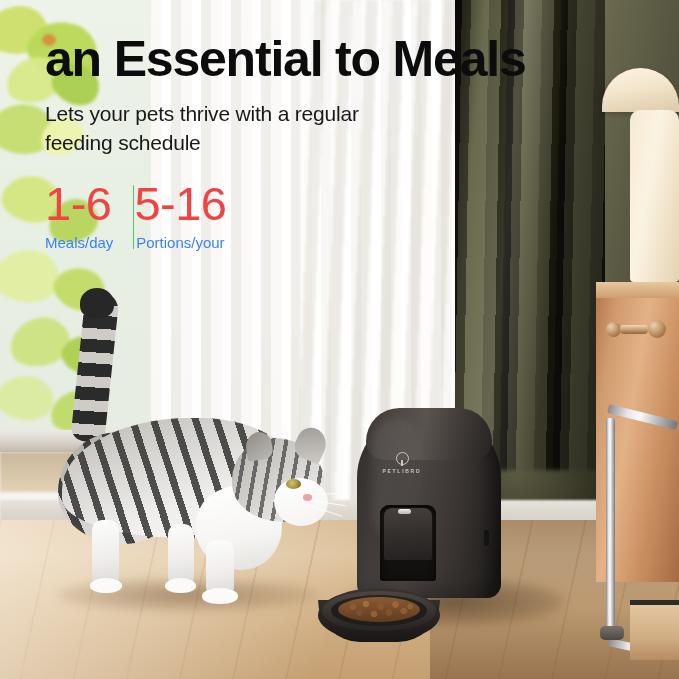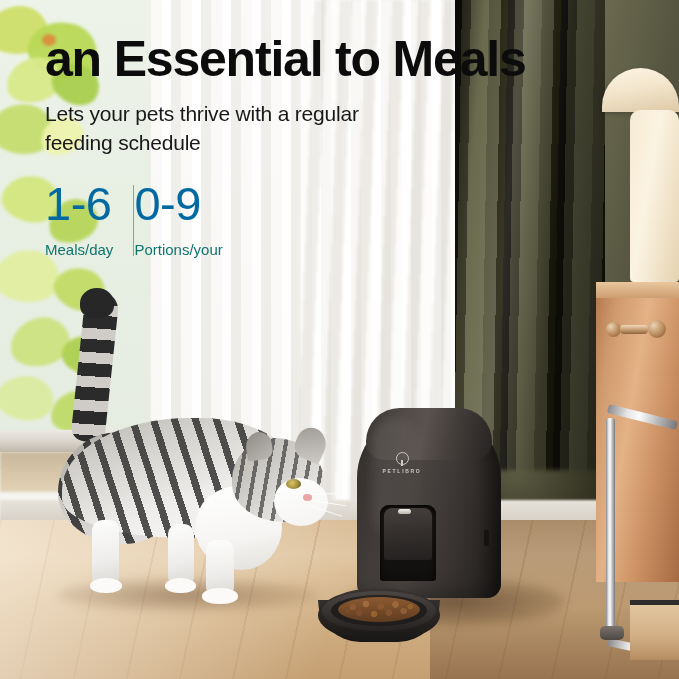--- a/index.html
+++ b/index.html
@@ -323,25 +323,25 @@
     font-size:50px; line-height:51px; font-weight:700; color:#0c0c0c;
     letter-spacing:-1.2px;
   }
   .subhead {
     margin-top:14px; font-size:21px; line-height:29px; color:#191919;
     letter-spacing:-.2px; max-width:390px;
   }
   .stats { display:flex; align-items:flex-start; margin-top:22px; }
   .stat { padding-right:20px; }
   .stat-num {
-    font-size:47px; line-height:50px; font-weight:400; color:#0369a1;
+    font-size:47px; line-height:50px; font-weight:400; color:#ef4444;
     letter-spacing:-.5px;
   }
   .stat-lbl {
-    font-size:15px; line-height:20px; color:#0f766e; margin-top:11px;
+    font-size:15px; line-height:20px; color:#3b82f6; margin-top:4px;text-align:center;
   }
   .divider {
     width:1px; align-self:stretch; background:#49b85e; opacity:.85;
     margin:6px 0 4px;
   }
 </style>
 </head>
 <body>
 
 <div id="scene">
@@ -445,19 +445,19 @@
       <div>Lets your pets thrive with a regular</div>
       <div>feeding schedule</div>
     </div>
     <div class="stats">
       <div class="stat">
         <div class="stat-num">1-6</div>
         <div class="stat-lbl">Meals/day</div>
       </div>
       <div class="divider"></div>
       <div class="stat">
-        <div class="stat-num">0-9</div>
+        <div class="stat-num">5-16</div>
         <div class="stat-lbl">Portions/your</div>
       </div>
     </div>
   </div>
 
 </div>
 
 </body></html>

